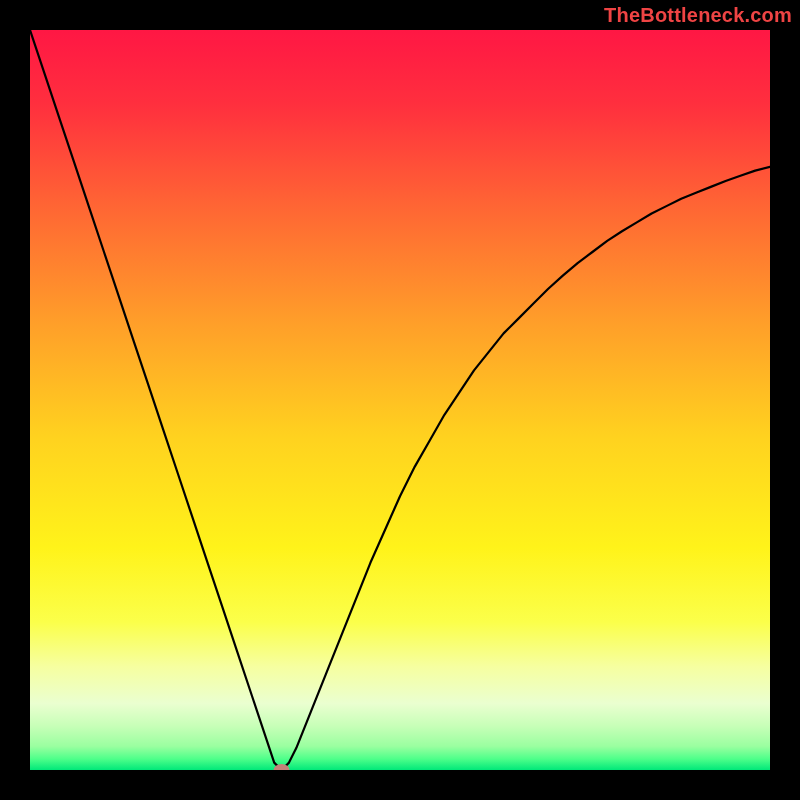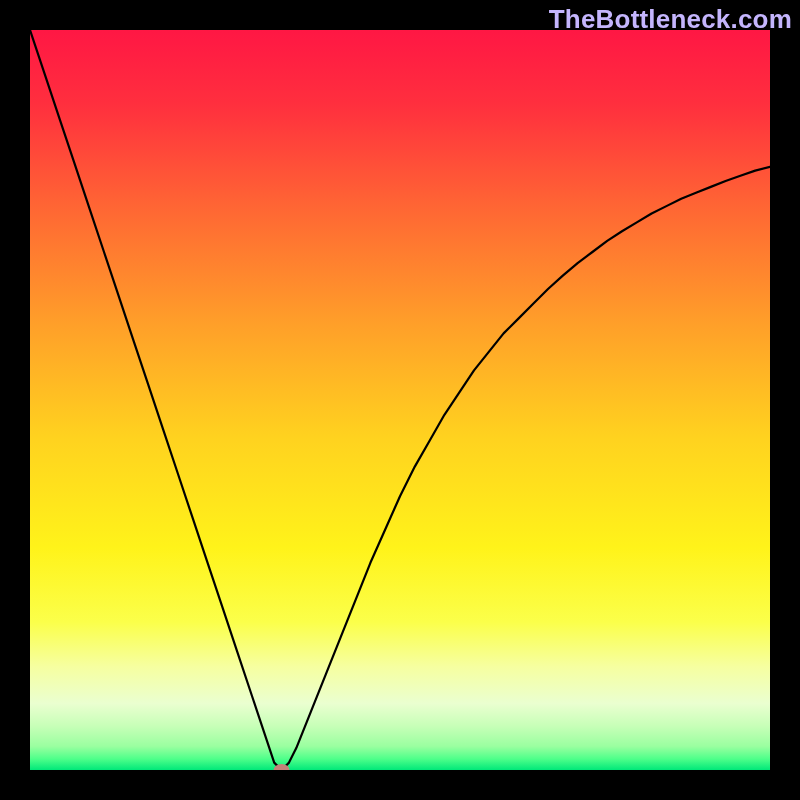--- a/index.html
+++ b/index.html
@@ -26,23 +26,23 @@
   }
   .plot-area svg {
     display: block;
     width: 100%;
     height: 100%;
   }
   .watermark {
     position: absolute;
     top: 4px;
     right: 8px;
-    font-size: 26px;
+    font-size: 20px;
     font-weight: 600;
-    color: #c4b5fd;
+    color: #ef4444;
     letter-spacing: 0.2px;
   }
 </style>
 </head>
 <body>
 
 <div class="outer">
   <div class="watermark">TheBottleneck.com</div>
   <div class="plot-area">
     <svg viewBox="0 0 740 740" preserveAspectRatio="none">

